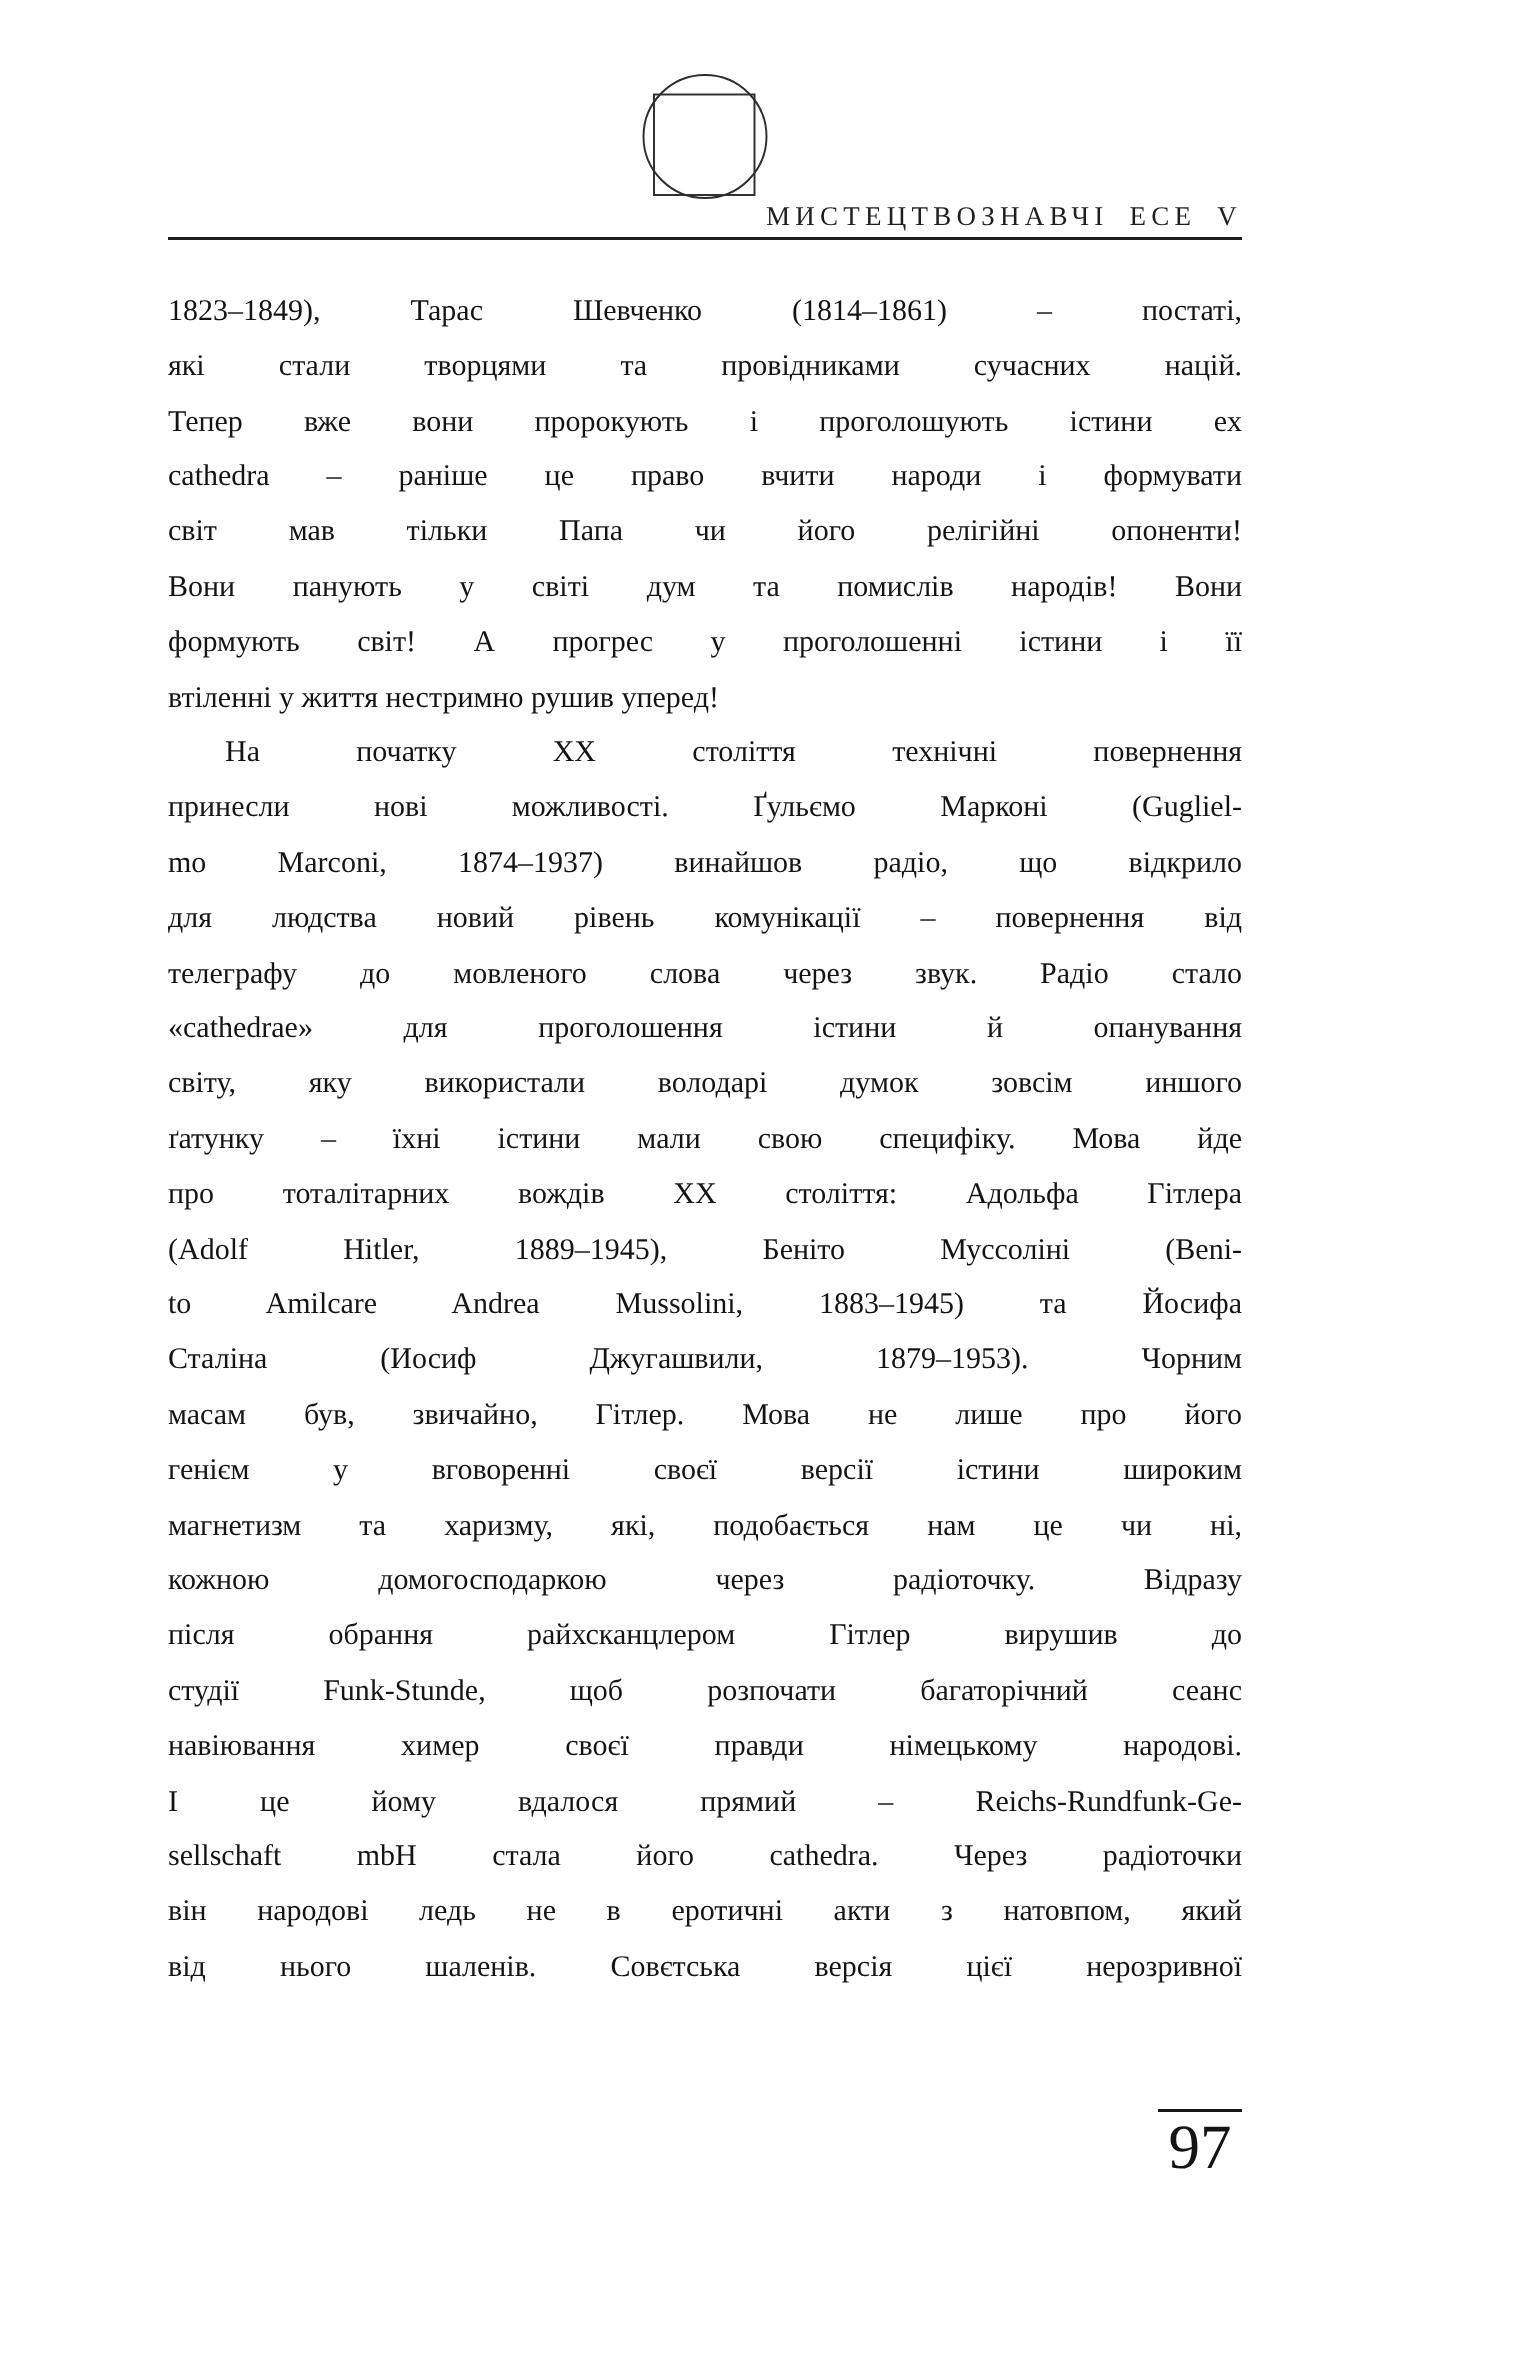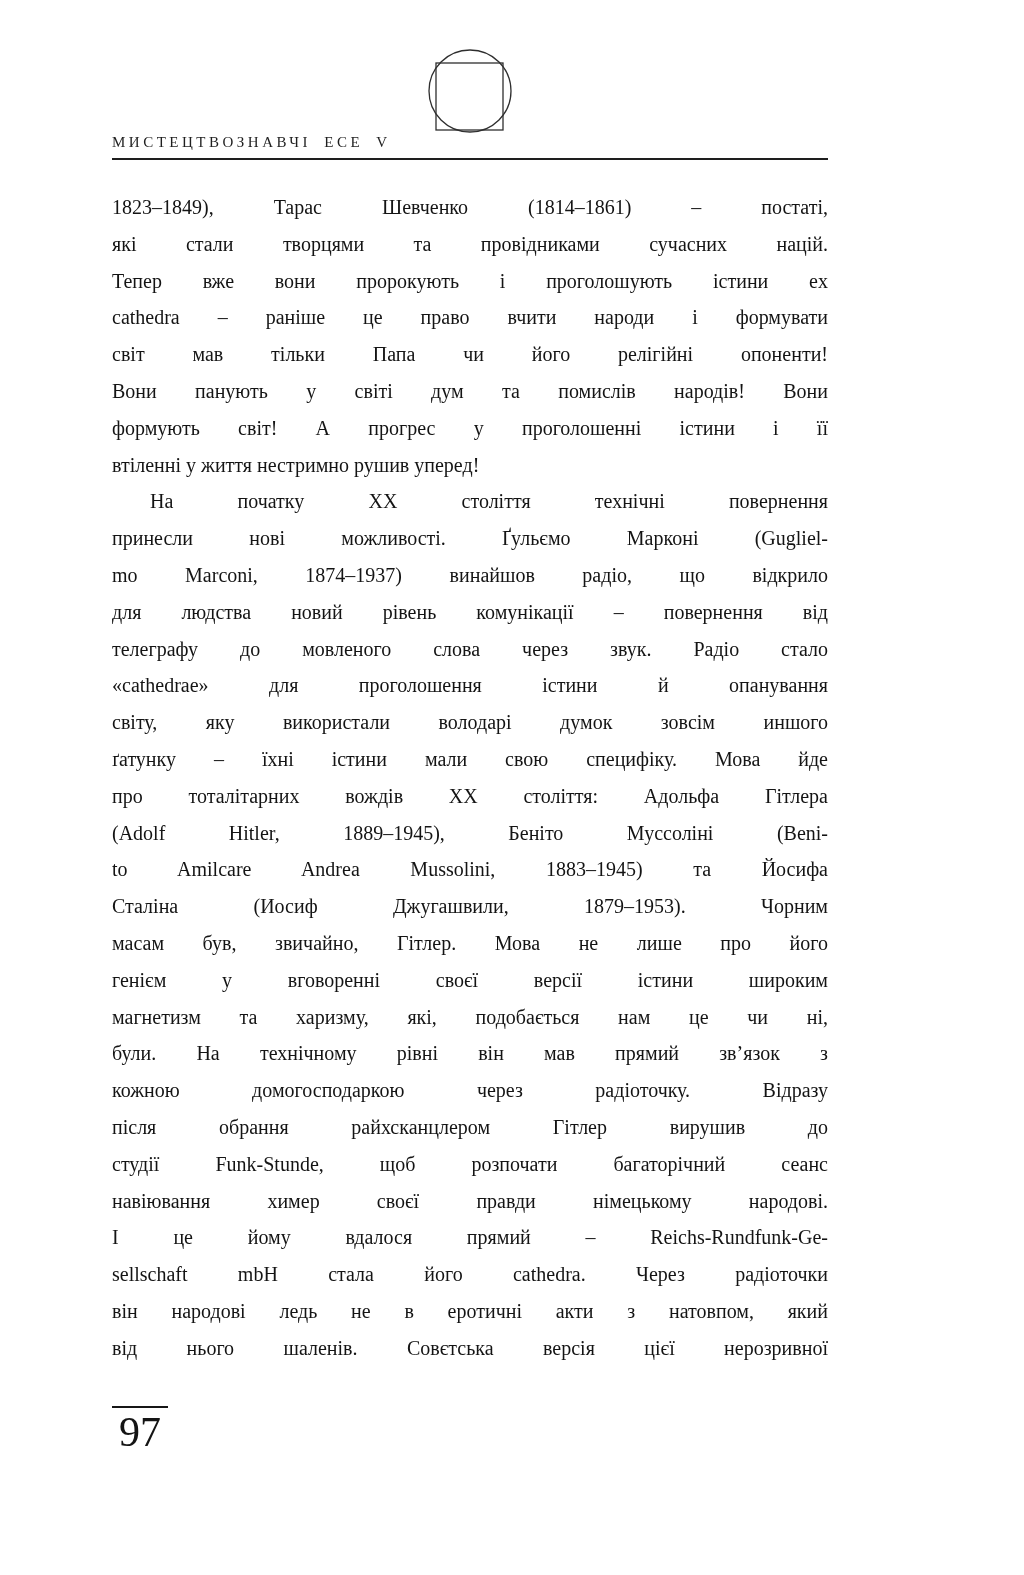--- a/index.html
+++ b/index.html
@@ -28,22 +28,22 @@
   }
   .logo svg { display:block; }
   .logo circle, .logo rect {
     fill:none;
     stroke:#2e2e2e;
     stroke-width:1.3;
   }
   .series-title {
     position:absolute;
     top:134px; left:0; width:100%;
-    text-align:left;
-    font-size:15px;
+    text-align:right;
+    font-size:18px;
     letter-spacing:3.5px;
     word-spacing:6px;
     color:#1f1f1f;
     white-space:nowrap;
   }
   .header-rule {
     position:absolute;
     top:158px; left:0; width:100%;
     height:0;
     border-top:2px solid #1e1e1e;
@@ -60,21 +60,21 @@
     text-align:justify;
     text-align-last:justify;
     text-justify:inter-word;
     overflow:hidden;
   }
   .line.para-end { text-align-last:left; }
   .line.indent { text-indent:38px; }
   .footer-num {
     position:absolute;
     top:1406px; left:0; width:100%;
-    text-align:left;
+    text-align:right;
   }
   .pagenum {
     display:inline-block;
     border-top:2px solid #161616;
     padding:1px 7px 0 7px;
     font-size:42px;
     line-height:46px;
     color:#141414;
   }
 </style>
@@ -117,21 +117,20 @@
         <div class="line">«cathedrae» для проголошення істини й опанування</div>
         <div class="line">світу, яку використали володарі думок зовсім иншого</div>
         <div class="line">ґатунку – їхні істини мали свою специфіку. Мова йде</div>
         <div class="line">про тоталітарних вождів XX століття: Адольфа Гітлера</div>
         <div class="line">(Adolf Hitler, 1889–1945), Беніто Муссоліні (Beni-</div>
         <div class="line">to Amilcare Andrea Mussolini, 1883–1945) та Йосифа</div>
         <div class="line">Сталіна (Иосиф Джугашвили, 1879–1953). Чорним</div>
         <div class="line">масам був, звичайно, Гітлер. Мова не лише про його</div>
         <div class="line">генієм у вговоренні своєї версії істини широким</div>
         <div class="line">магнетизм та харизму, які, подобається нам це чи ні,</div>
-        <div class="line">були. На технічному рівні він мав прямий зв’язок з</div>
         <div class="line">кожною домогосподаркою через радіоточку. Відразу</div>
         <div class="line">після обрання райхсканцлером Гітлер вирушив до</div>
         <div class="line">студії Funk-Stunde, щоб розпочати багаторічний сеанс</div>
         <div class="line">навіювання химер своєї правди німецькому народові.</div>
         <div class="line">І це йому вдалося прямий – Reichs-Rundfunk-Ge-</div>
         <div class="line">sellschaft mbH стала його cathedra. Через радіоточки</div>
         <div class="line">він народові ледь не в еротичні акти з натовпом, який</div>
         <div class="line">від нього шаленів. Совєтська версія цієї нерозривної</div>
       </div>
 

